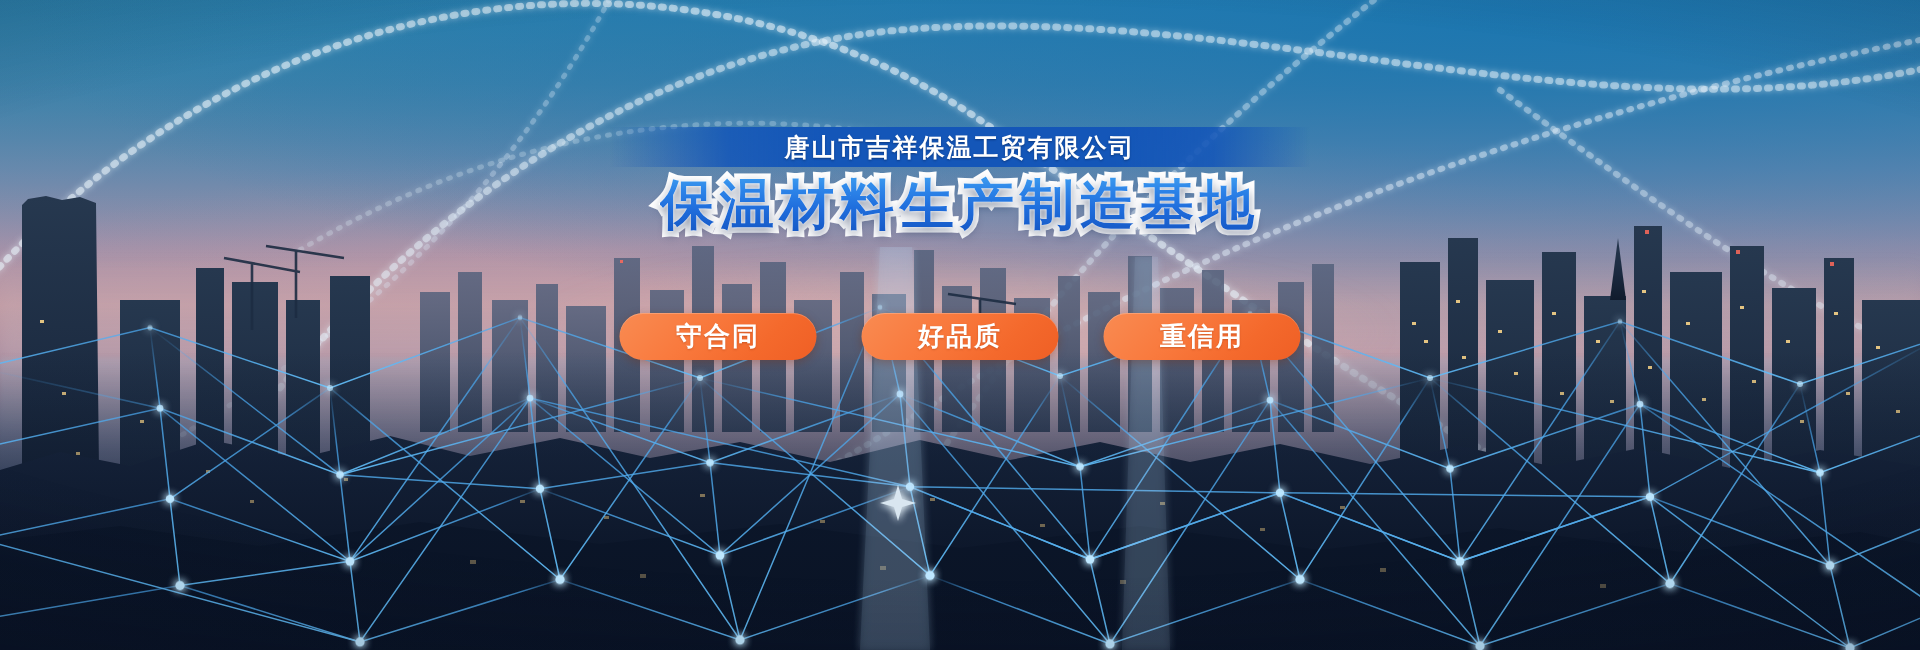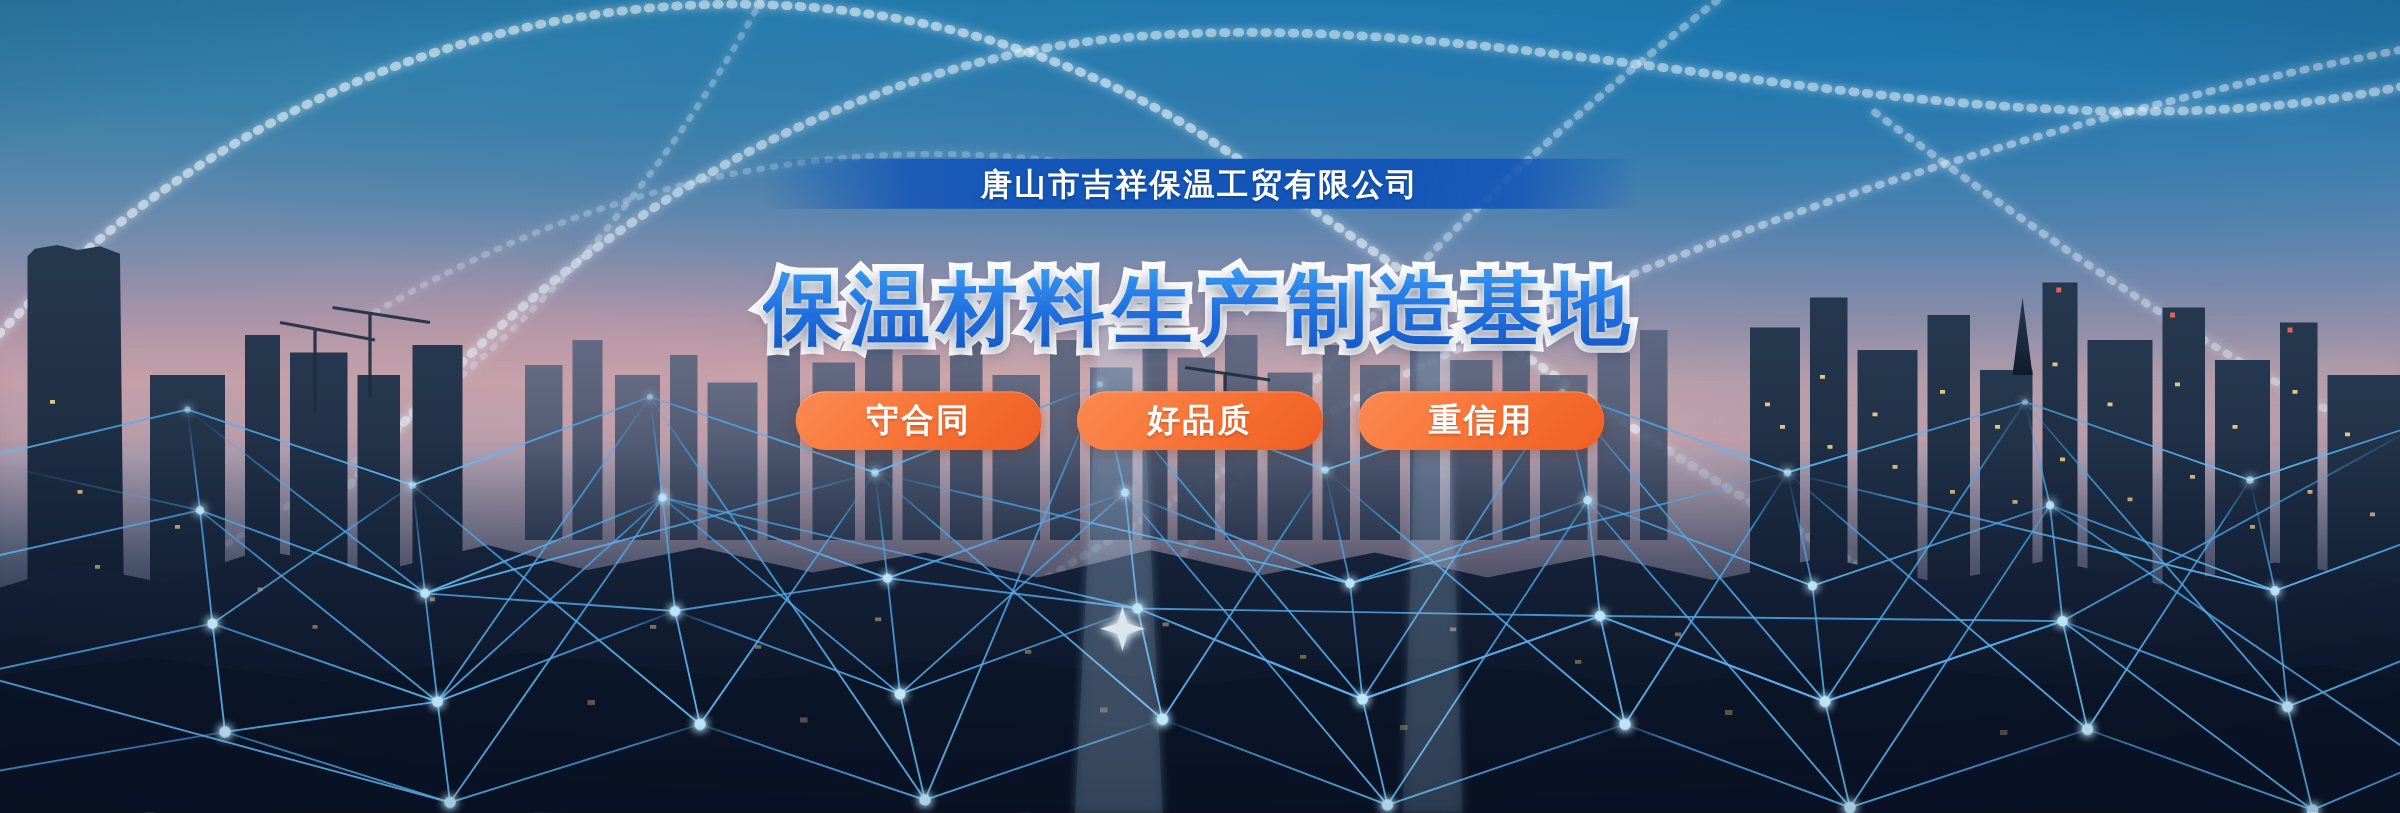--- a/index.html
+++ b/index.html
@@ -110,26 +110,25 @@
   }
 
   
   .headline-wrap{
     position:absolute;left:50%;transform:translateX(-50%);
     top:176px;
     white-space:nowrap;
   }
   .headline{
     position:relative;
-    font-size:64px;
+    font-size:54px;
     font-weight:900;
     letter-spacing:6px;
     line-height:1.06;
     white-space:nowrap;
-    margin-top:38px;
   }
   
   .headline .stroke{
     position:absolute;left:0;top:0;
     color:#ffffff;
     -webkit-text-stroke:11px #ffffff;
     paint-order:stroke fill;
     text-shadow:
       0 0 3px rgba(255,255,255,.9),
       0 4px 10px rgba(10,30,70,.55);
@@ -141,21 +140,21 @@
     -webkit-background-clip:text;
     background-clip:text;
     color:transparent;
     -webkit-text-fill-color:transparent;
   }
 
   
   .pills{
     position:absolute;left:50%;transform:translateX(-50%);
     top:313px;
-    display:flex;gap:28px;align-items:center;
+    display:flex;gap:45px;align-items:center;
   }
   .pill{
     min-width:145px;height:47px;
     padding:0 26px;
     border-radius:999px;
     display:flex;align-items:center;justify-content:center;
     background:linear-gradient(135deg,#f98b52 0%,#f97a3e 38%,#f4692c 72%,#ef5f25 100%);
     box-shadow:0 3px 10px rgba(120,40,10,.34), inset 0 1px 0 rgba(255,255,255,.22);
     cursor:pointer;
   }

